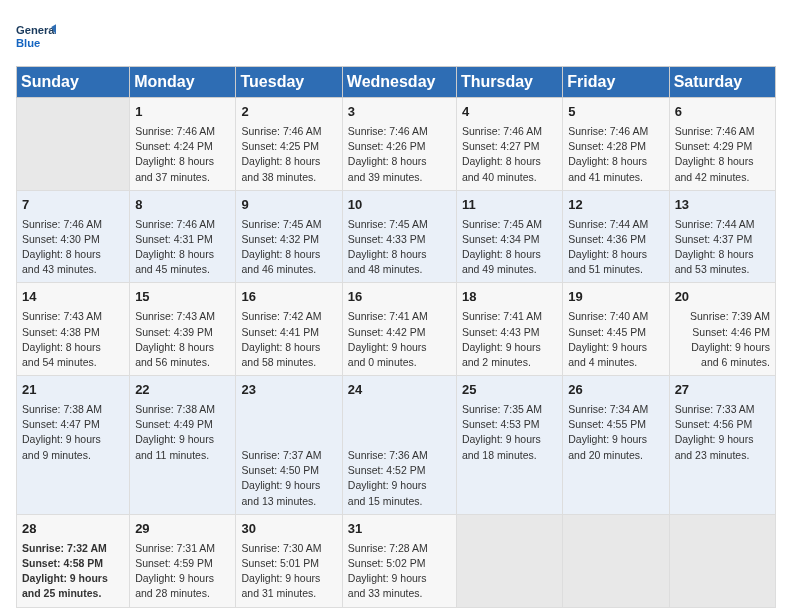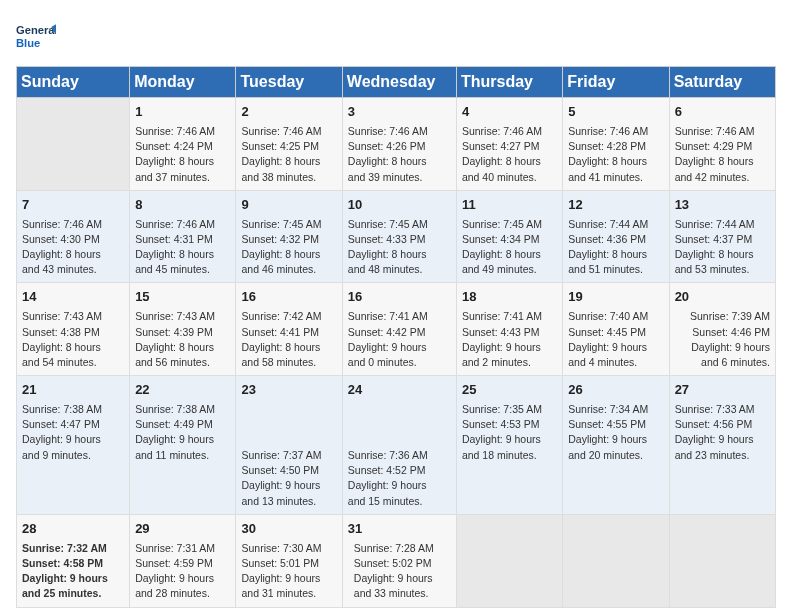--- a/index.html
+++ b/index.html
@@ -319,21 +319,21 @@
         </td>
         <td>
           <div class="day-num">30</div>
           <div class="day-info" style="white-space: pre-line;">Sunrise: 7:30 AM
 Sunset: 5:01 PM
 Daylight: 9 hours
 and 31 minutes.</div>
         </td>
         <td>
           <div class="day-num">31</div>
-          <div class="day-info" style="white-space: pre-line; margin-left: 6px;">Sunrise: 7:28 AM
+          <div class="day-info" style="white-space: pre-line;">Sunrise: 7:28 AM
 Sunset: 5:02 PM
 Daylight: 9 hours
 and 33 minutes.</div>
         </td>
         <td class="empty-cell"></td>
         <td class="empty-cell"></td>
         <td class="empty-cell"></td>
       </tr>
     </tbody>
 </table>

